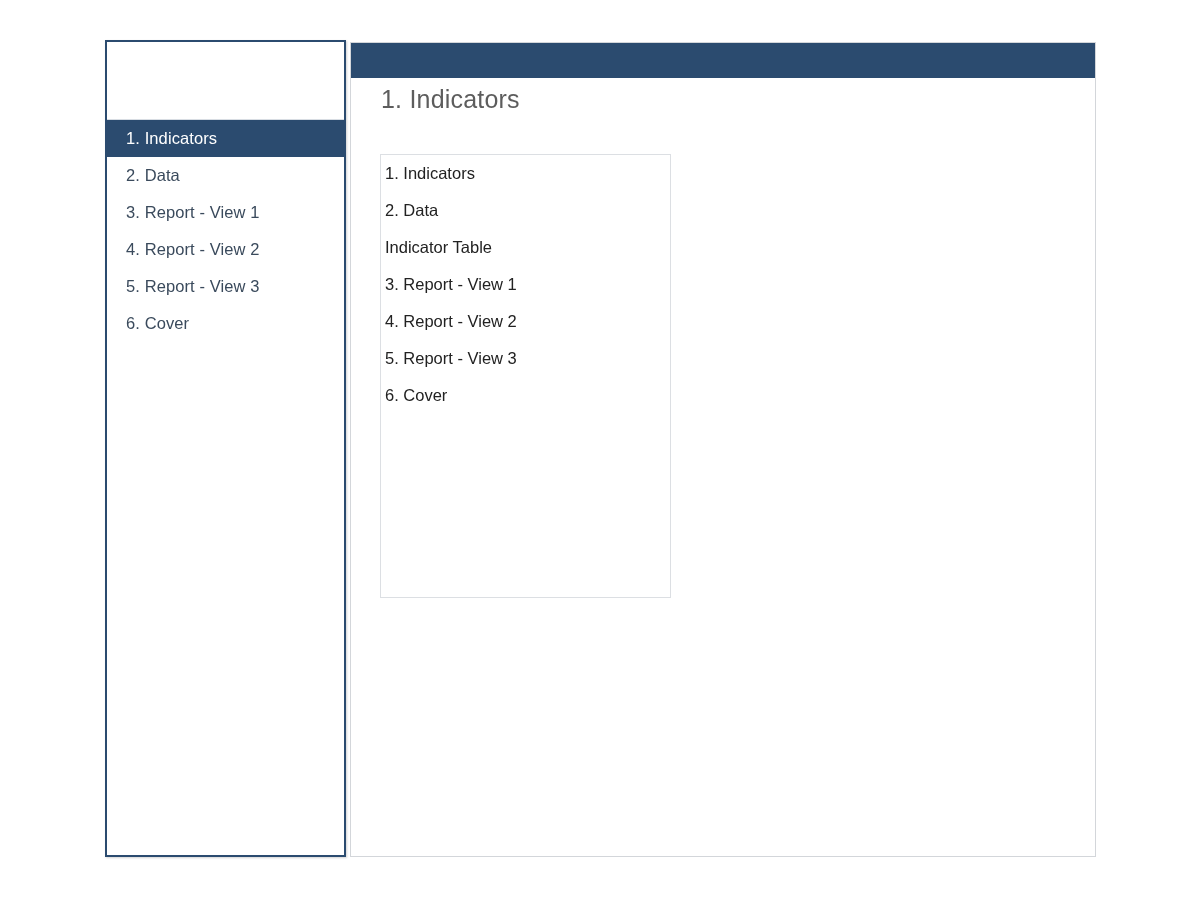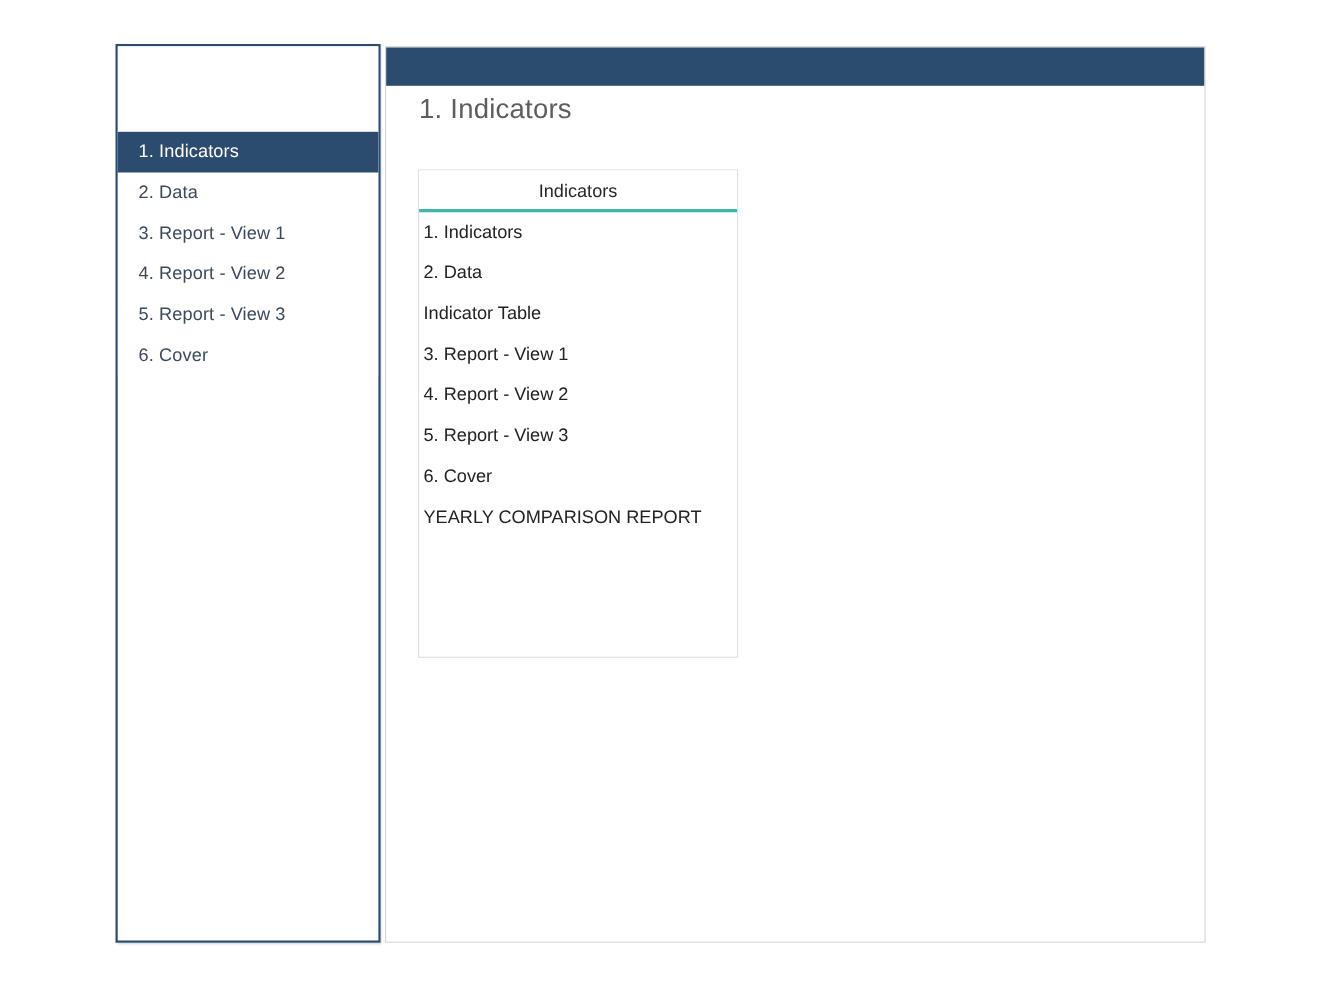--- a/index.html
+++ b/index.html
@@ -145,28 +145,26 @@
     </ul>
   </div>
 
   <div id="main-panel">
 
     <div id="header-bar"></div>
 
     <div id="page-title">1. Indicators</div>
 
     <div id="indicators-card">
-      <div id="indicators-card-header">Indicators</div>
       <ul class="card-rows">
         <li class="card-row">1. Indicators</li>
         <li class="card-row">2. Data</li>
         <li class="card-row">Indicator Table</li>
         <li class="card-row">3. Report - View 1</li>
         <li class="card-row">4. Report - View 2</li>
         <li class="card-row">5. Report - View 3</li>
         <li class="card-row">6. Cover</li>
-        <li class="card-row">YEARLY COMPARISON REPORT</li>
       </ul>
     </div>
 
   </div>
 
 </div>
 
 </body></html>

